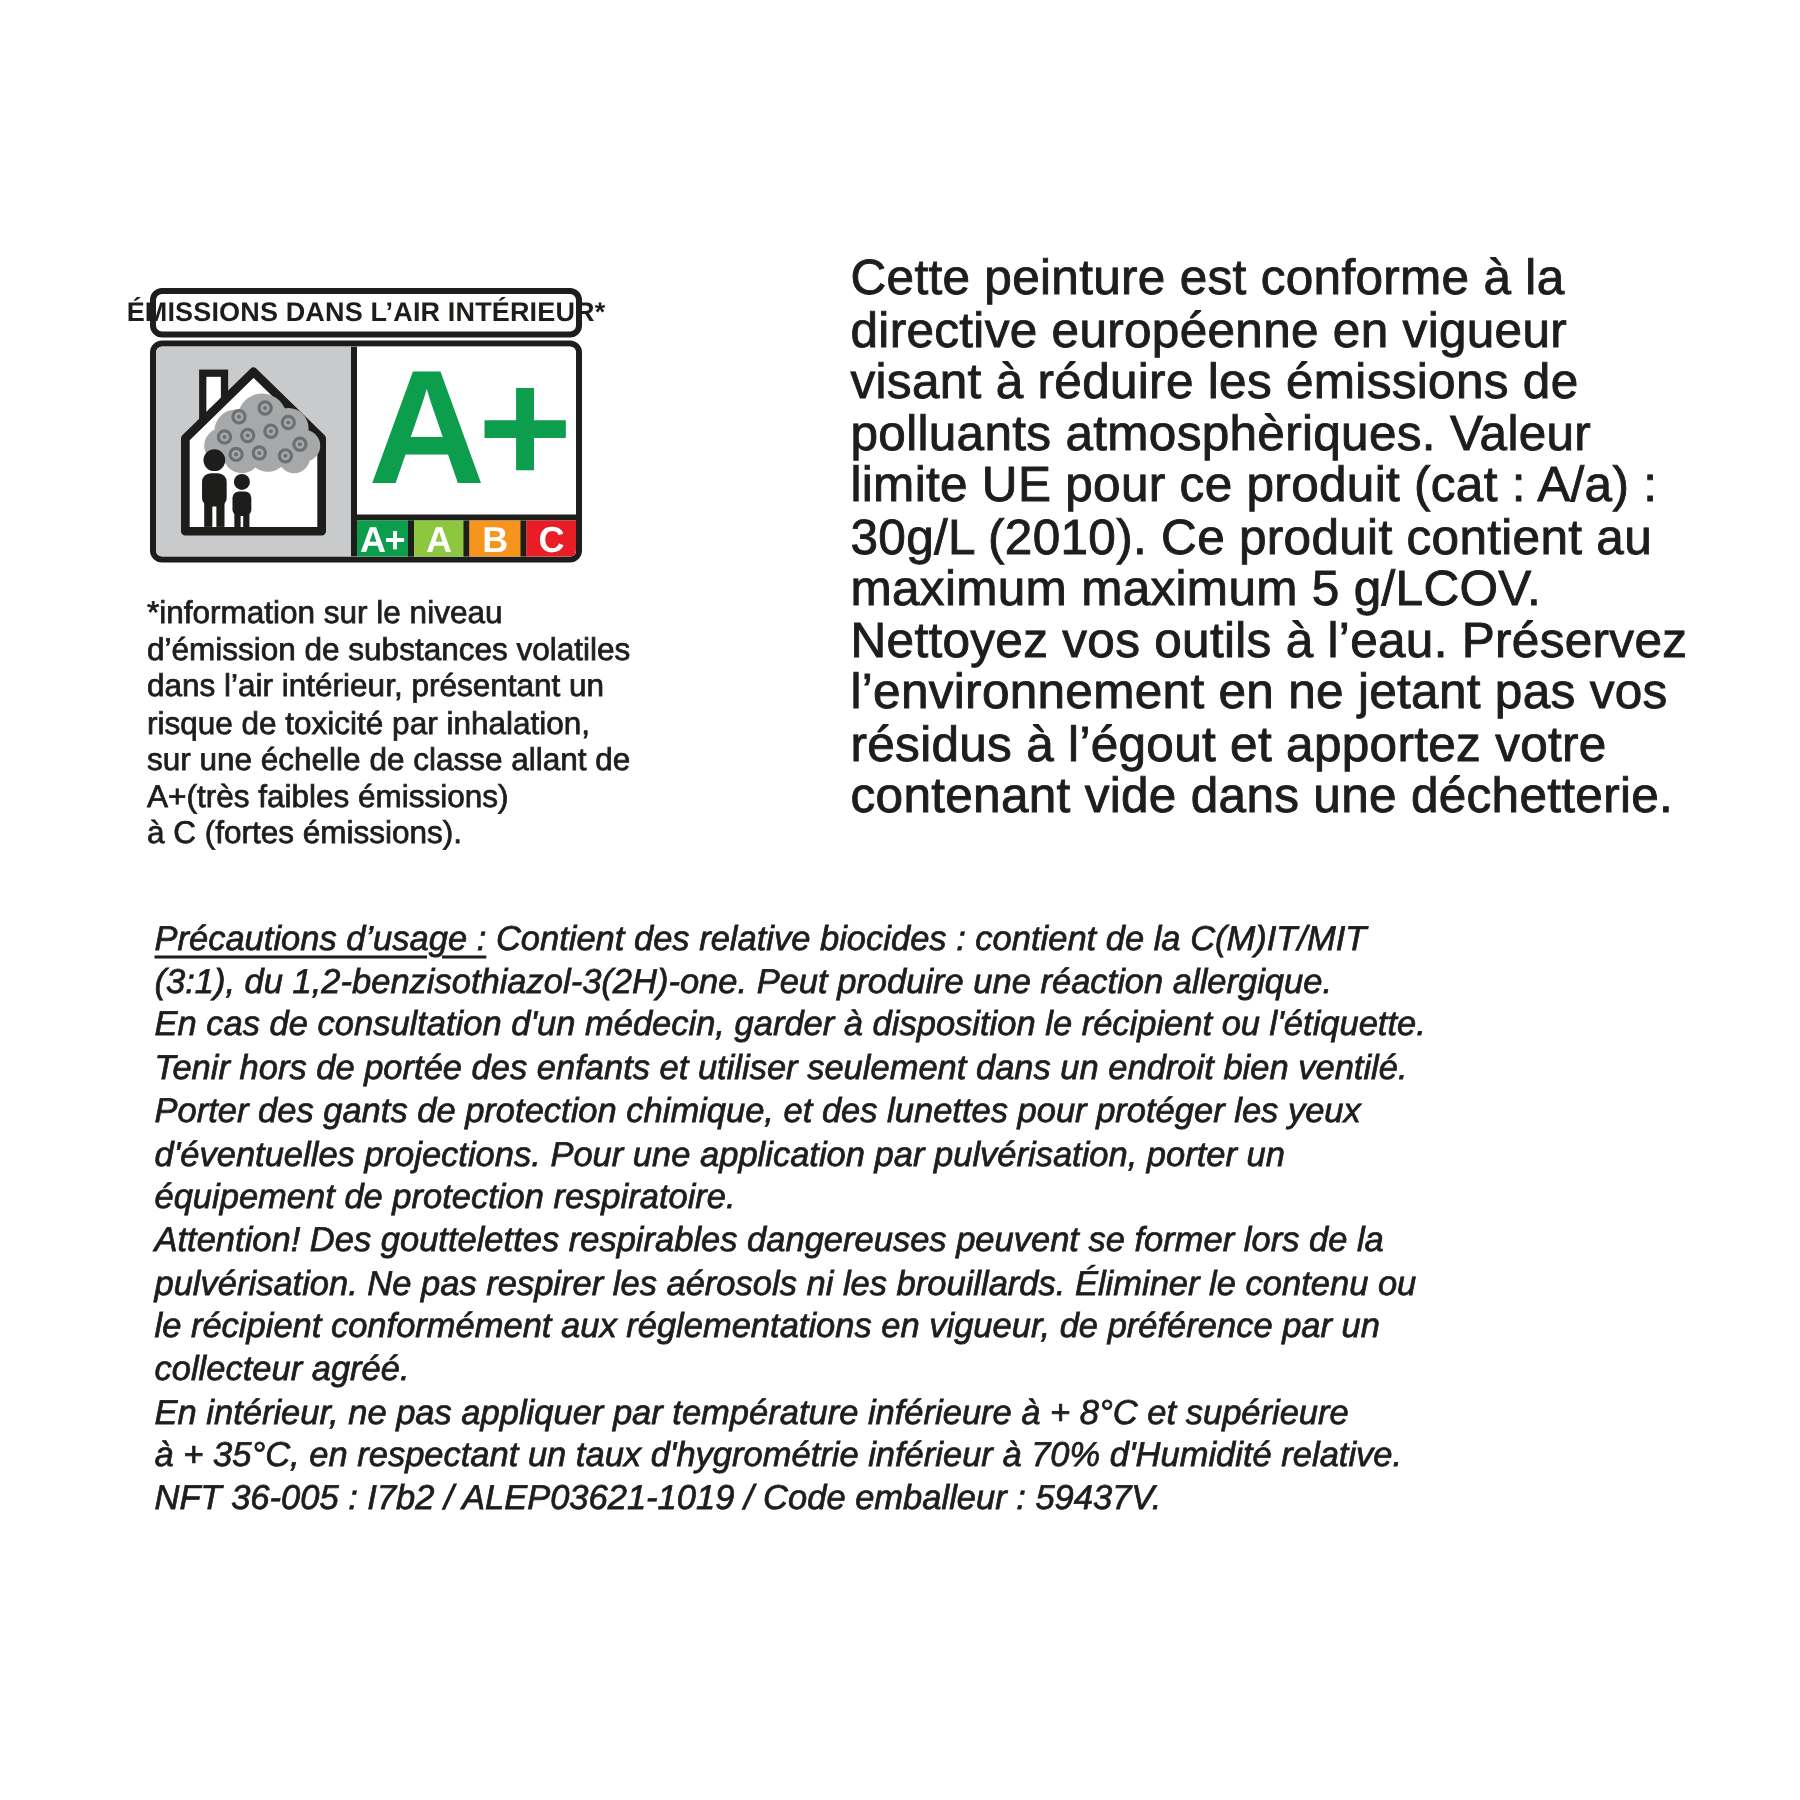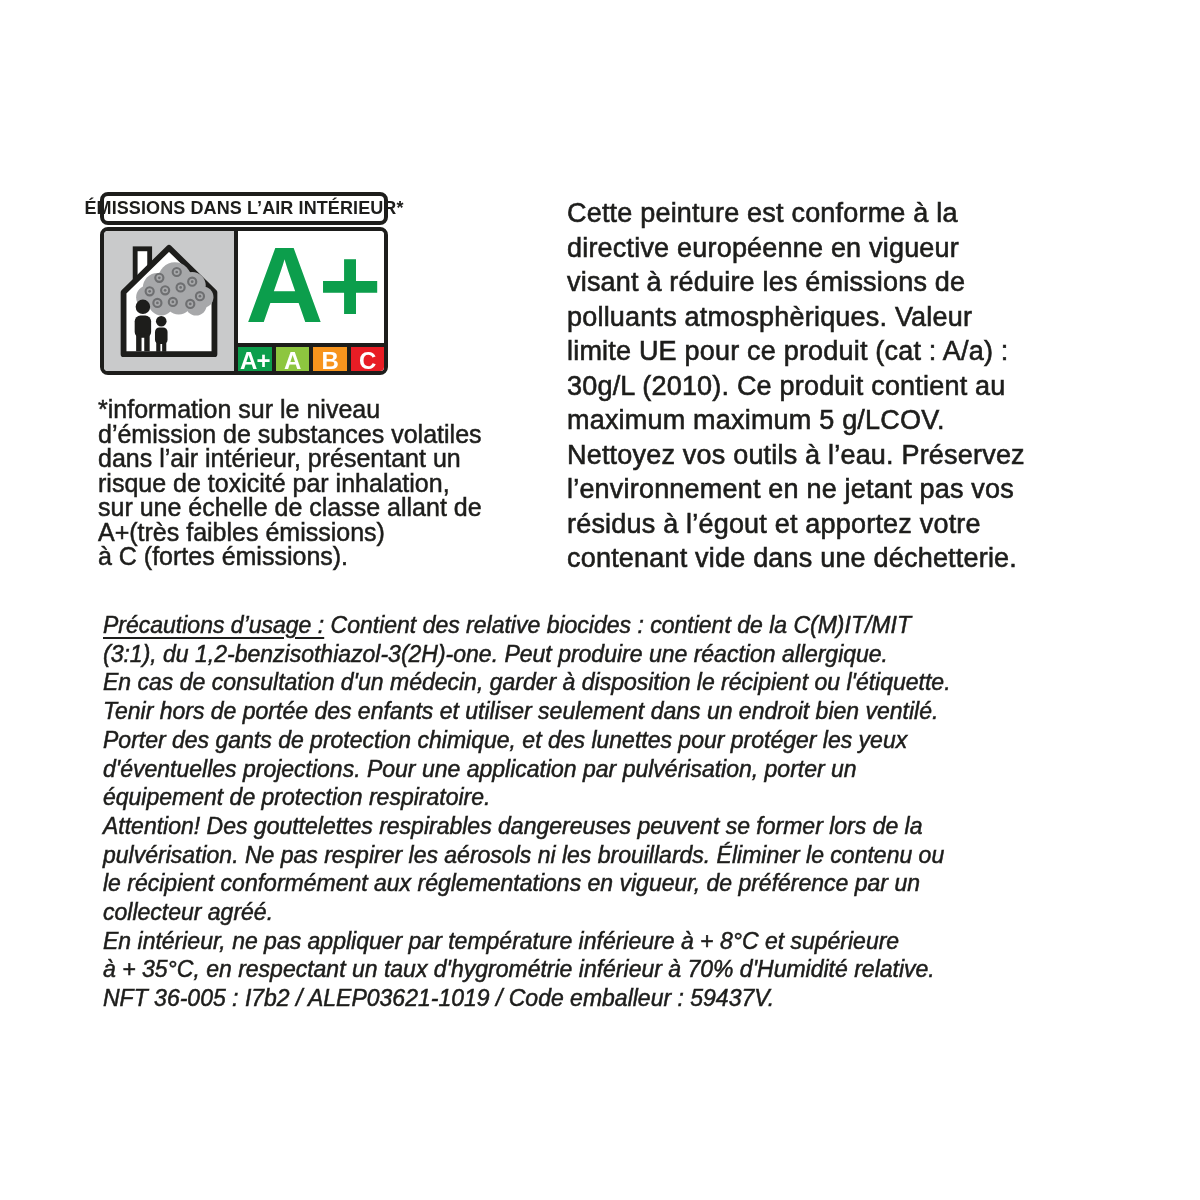--- a/index.html
+++ b/index.html
@@ -83,30 +83,30 @@
     border-right: 4px solid #1d1d1b;
     letter-spacing: -1px;
   }
   .scale-cell:last-child { border-right: none; }
 
   
   .footnote {
     position: absolute;
     left: 98px;
     top: 397px;
-    font-size: 25px;
+    font-size: 21px;
     line-height: 24.5px;
     white-space: pre-line;
     -webkit-text-stroke: 0.5px #1d1d1b;
   }
   .conformity {
     position: absolute;
     left: 567px;
-    top: 196px;
-    font-size: 27px;
+    top: 168px;
+    font-size: 33px;
     line-height: 34.5px;
     white-space: pre-line;
     letter-spacing: 0.2px;
     -webkit-text-stroke: 0.6px #1d1d1b;
   }
   .precautions {
     position: absolute;
     left: 103px;
     top: 611px;
     width: 1010px;

